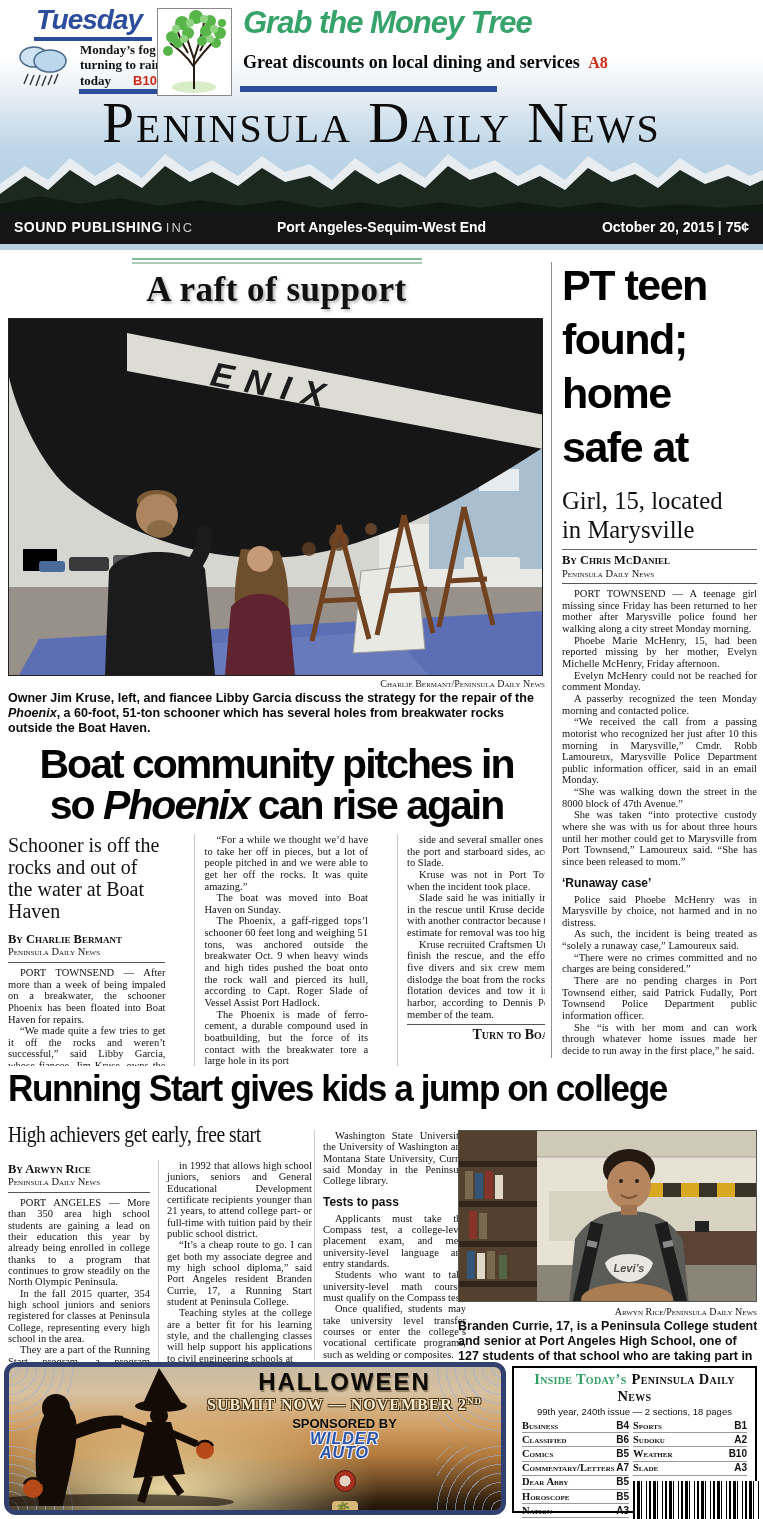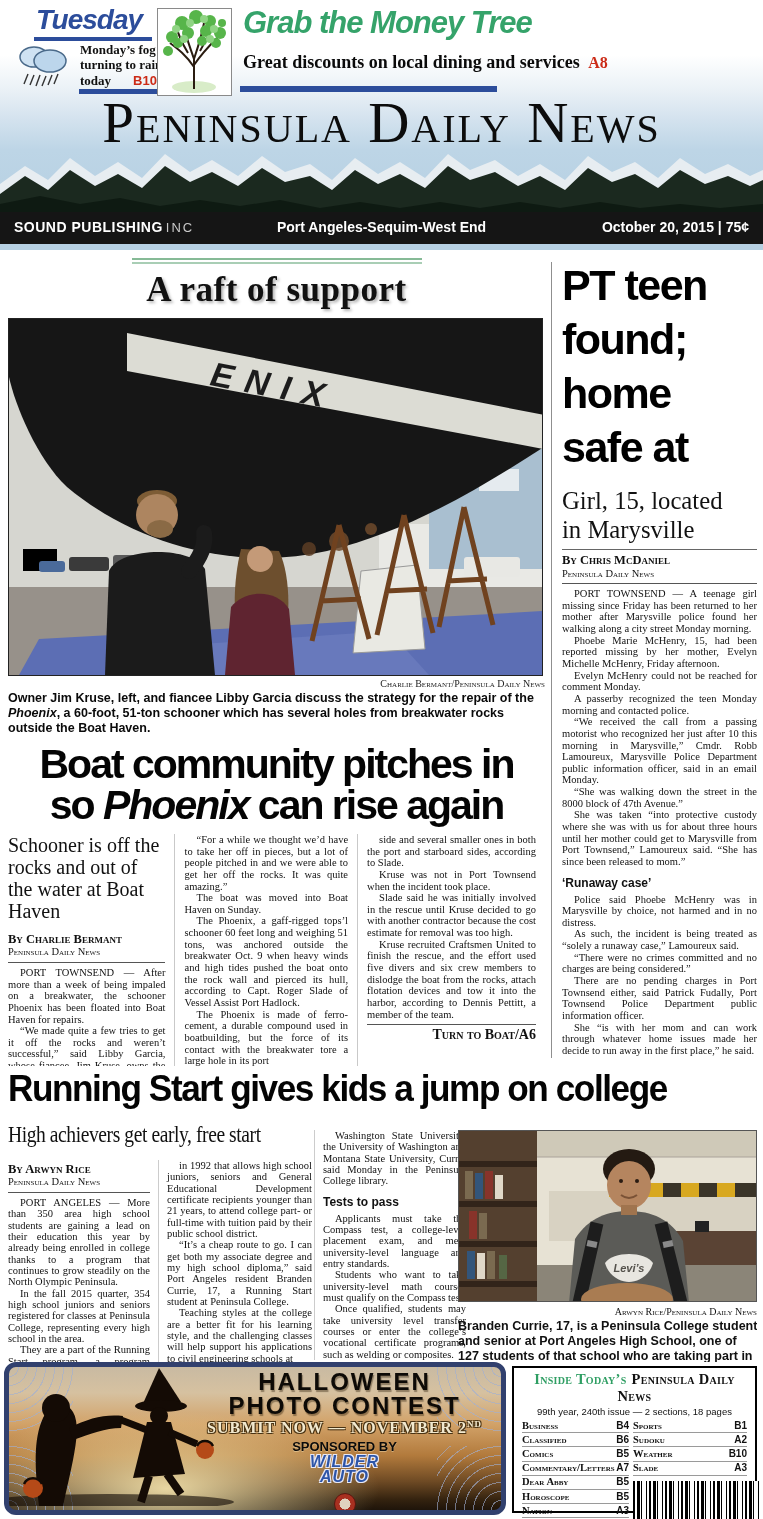--- a/index.html
+++ b/index.html
@@ -40,21 +40,21 @@
   .left-main { position:absolute; left:8px; top:258px; width:537px; height:808px; overflow:hidden; }
   .greenline { width:290px; margin:0 auto; border-top:2px solid #86ba96; border-bottom:2px solid #a9ceb5; height:6px; }
   .kicker { text-align:center; font-size:35px; font-weight:bold; margin:6px 0 8px; letter-spacing:0.5px;
             text-shadow:2px 2px 3px #b5b5b5; }
   .photo-frame { width:535px; height:358px; border:1px solid #222; position:relative; overflow:hidden; background:#d6d6d0; }
   .credit { text-align:right; font-size:10px; font-variant:small-caps; color:#222; margin:2px 0; }
   .caption { font-family:"Liberation Sans",sans-serif; font-weight:bold; font-size:12.5px; line-height:1.2;
              color:#0a0a0a; margin-bottom:4px; }
   .boat-headline { text-align:center; font-family:"Liberation Sans",sans-serif; font-weight:bold;
                    font-size:41px; line-height:1.0; letter-spacing:-2px; color:#040404; margin:8px 0 6px; }
-  .boat-cols { display:flex; margin-top:8px; }
+  .boat-cols { display:flex; margin-top:8px;gap:20px; }
   .bcol { flex:0 0 31%; padding:0 9px; }
   .bcol.c2 { flex-basis:34%; border-left:1px solid #c9c9c9; }
   .bcol.c3 { flex-basis:35%; border-left:1px solid #c9c9c9; }
   .bcol.c1 { padding-left:0; }
   .story-subhead { font-size:20px; line-height:1.1; margin-bottom:10px; }
   .byline { font-weight:bold; font-size:12.5px; font-variant:small-caps; line-height:1.15; }
   .byorg { font-size:10.5px; font-variant:small-caps; line-height:1.2; border-bottom:1px solid #555;
            padding-bottom:3px; margin-bottom:4px; }
   p.story { font-size:10.5px; line-height:1.11; text-align:justify; text-indent:12px; }
   .turnline { border-top:1px solid #555; margin-top:4px; padding-top:2px; text-align:right;
@@ -444,21 +444,20 @@
         </g>
         <circle cx="24" cy="132" r="10" fill="#b54a18"></circle>
         <path d="M15,128 A10 10 0 0 1 33,128" stroke="#140b05" stroke-width="2.5" fill="none"></path>
         <circle cx="196" cy="94" r="9" fill="#b54a18"></circle>
         <path d="M188,90 A9 9 0 0 1 204,90" stroke="#140b05" stroke-width="2.5" fill="none"></path>
       </svg>
     </div>
 
     <div class="ad-text">
       <div class="ad-t1">HALLOWEEN</div>
-      <div class="ad-t2">PHOTO CONTEST</div>
       <div class="ad-sub"><span>SUBMIT NOW — NOVEMBER 2</span><sup>ND</sup></div>
       <div class="ad-sponsored">SPONSORED BY</div>
       <div class="ad-sponsors">
         <div class="wilder">
           <div>WILDER</div>
           <div>AUTO</div>
         </div>
         <div class="logo-round"></div>
         <div class="logo-palm"></div>
         <div class="ff">

